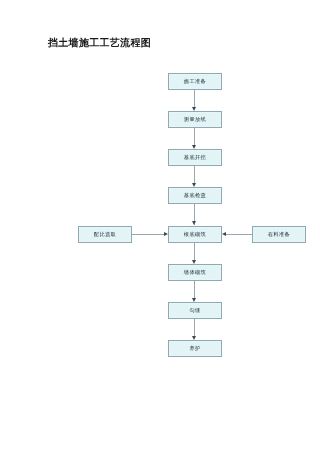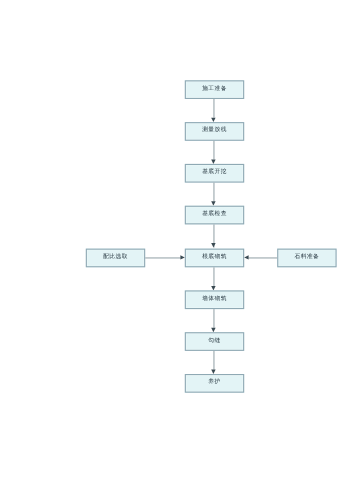--- a/index.html
+++ b/index.html
@@ -87,20 +87,21 @@
     border-top: 2.5px solid transparent;
     border-bottom: 2.5px solid transparent;
     border-right: 4px solid #3a4a52;
   }
 </style>
 </head>
 <body>
 
 <div id="page">
 
+  <div id="title">挡土墙施工工艺流程图</div>
 
   <div class="node" style="left:168px; top:73px; width:54px; height:17px;">
     <span class="node-label">施工准备</span>
   </div>
   <div class="vline" style="left:194px; top:90px; height:17px;"></div>
   <div class="arrow-down" style="left:192px; top:107px;"></div>
 
   <div class="node" style="left:168px; top:111px; width:54px; height:17px;">
     <span class="node-label">测量放线</span>
   </div>

